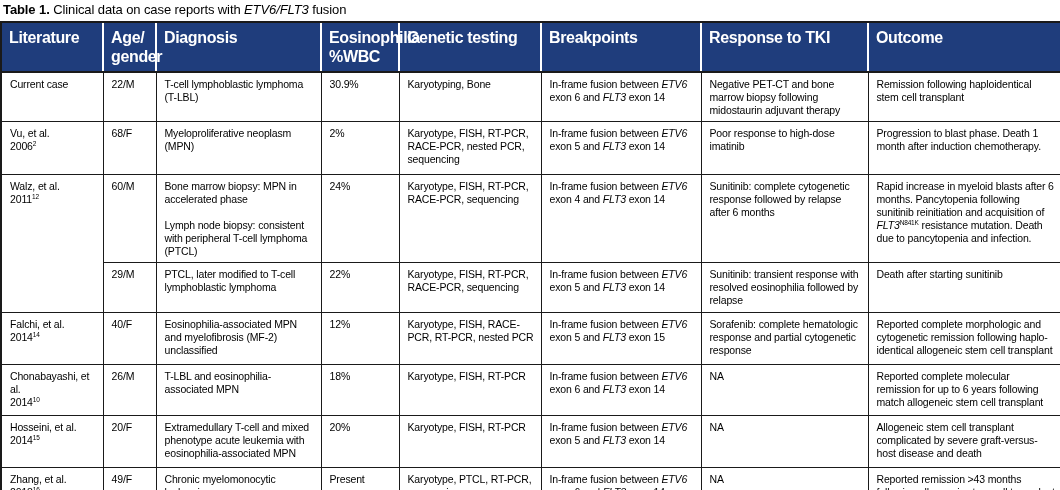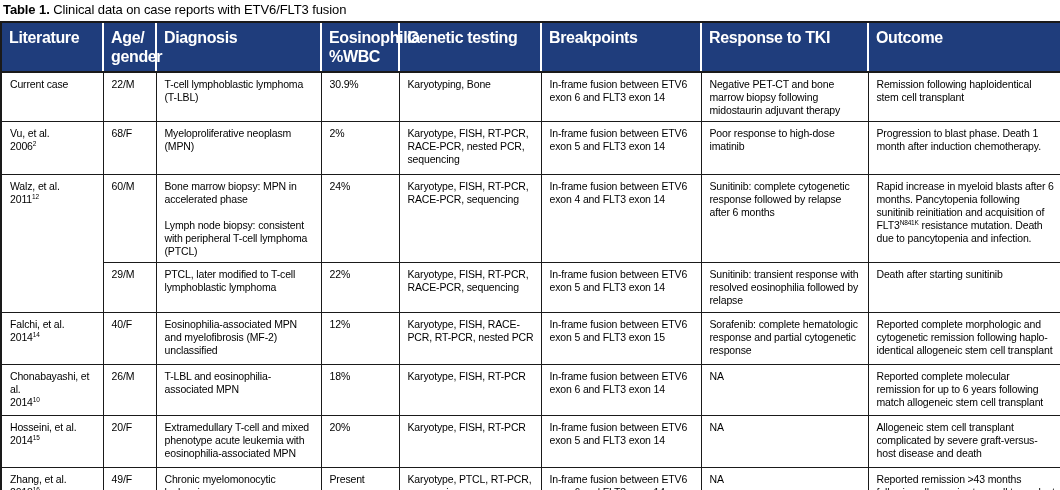--- a/index.html
+++ b/index.html
@@ -10,21 +10,21 @@
   }
   .page { position: relative; width: 1060px; height: 490px; overflow: hidden; background: #fff; }
   .table-title {
     padding: 2px 0 3px 3px;
     font-size: 13px;
     line-height: 1.25;
     letter-spacing: -0.1px;
     white-space: pre-line;
   }
   .bold { font-weight: bold; }
-  .it { }
+  .it { font-style: italic; }
   sup { font-size: 0.62em; vertical-align: super; line-height: 0; }
 
   table.clinical {
     width: 1060px;
     table-layout: fixed;
     border-collapse: collapse;
     border: 2px solid #1a1a1a;
   }
   table.clinical th {
     background: #1f3d7c;

